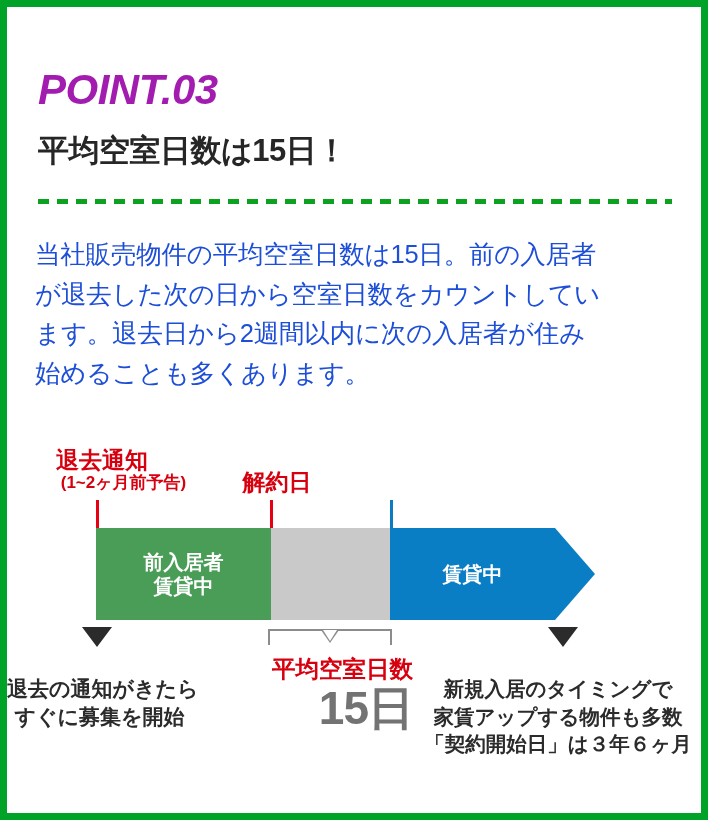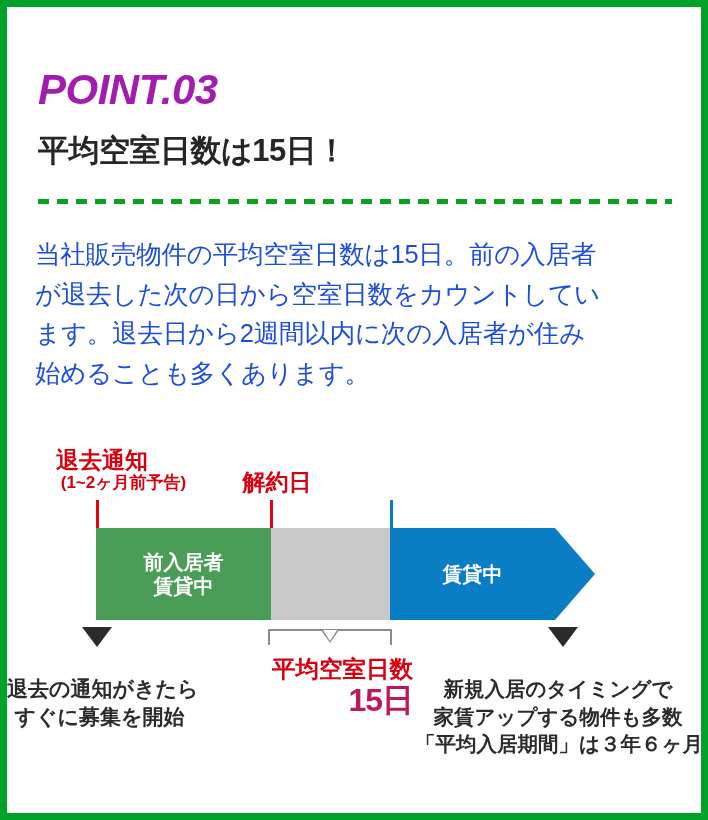--- a/index.html
+++ b/index.html
@@ -101,21 +101,21 @@
     border-left:7px solid transparent;
     border-right:7px solid transparent;
     border-top:11px solid #ffffff;}
 
   
   .note{position:absolute;text-align:center;line-height:1.35;white-space:nowrap;margin-top:20px;}
   .note-dark{color:#2b2b2b;font-size:21px;font-weight:bold;}
   .note-dark.wide{font-size:20.5px;}
   .center-note{position:absolute;text-align:right;white-space:nowrap;}
   .center-note .cap{display:block;color:#d7000f;font-size:23.5px;font-weight:bold;line-height:1.2;}
-  .center-note .big{display:block;color:#be185d;font-size:32px;font-weight:bold;line-height:1.1;letter-spacing:-1px;}
+  .center-note .big{display:block;color:#737373;font-size:46px;font-weight:bold;line-height:1.1;letter-spacing:-1px;}
 </style>
 </head>
 <body>
 
 <div class="card">
 
   <div class="point-label">POINT.03</div>
   <div class="headline">平均空室日数は15日！</div>
   <div class="divider"></div>
 
@@ -171,17 +171,17 @@
     </div>
 
     <div class="center-note" style="left:243px;top:648px;width:163px;">
       <span class="cap">平均空室日数</span>
       <span class="big">15日</span>
     </div>
 
     <div class="note note-dark wide" style="left:408px;top:648px;width:286px;">
       <div>新規入居のタイミングで</div>
       <div>家賃アップする物件も多数</div>
-      <div>「平均入居期間」は３年６ヶ月</div>
+      <div>「契約開始日」は３年６ヶ月</div>
     </div>
 
   </div>
 </div>
 
 </body></html>

